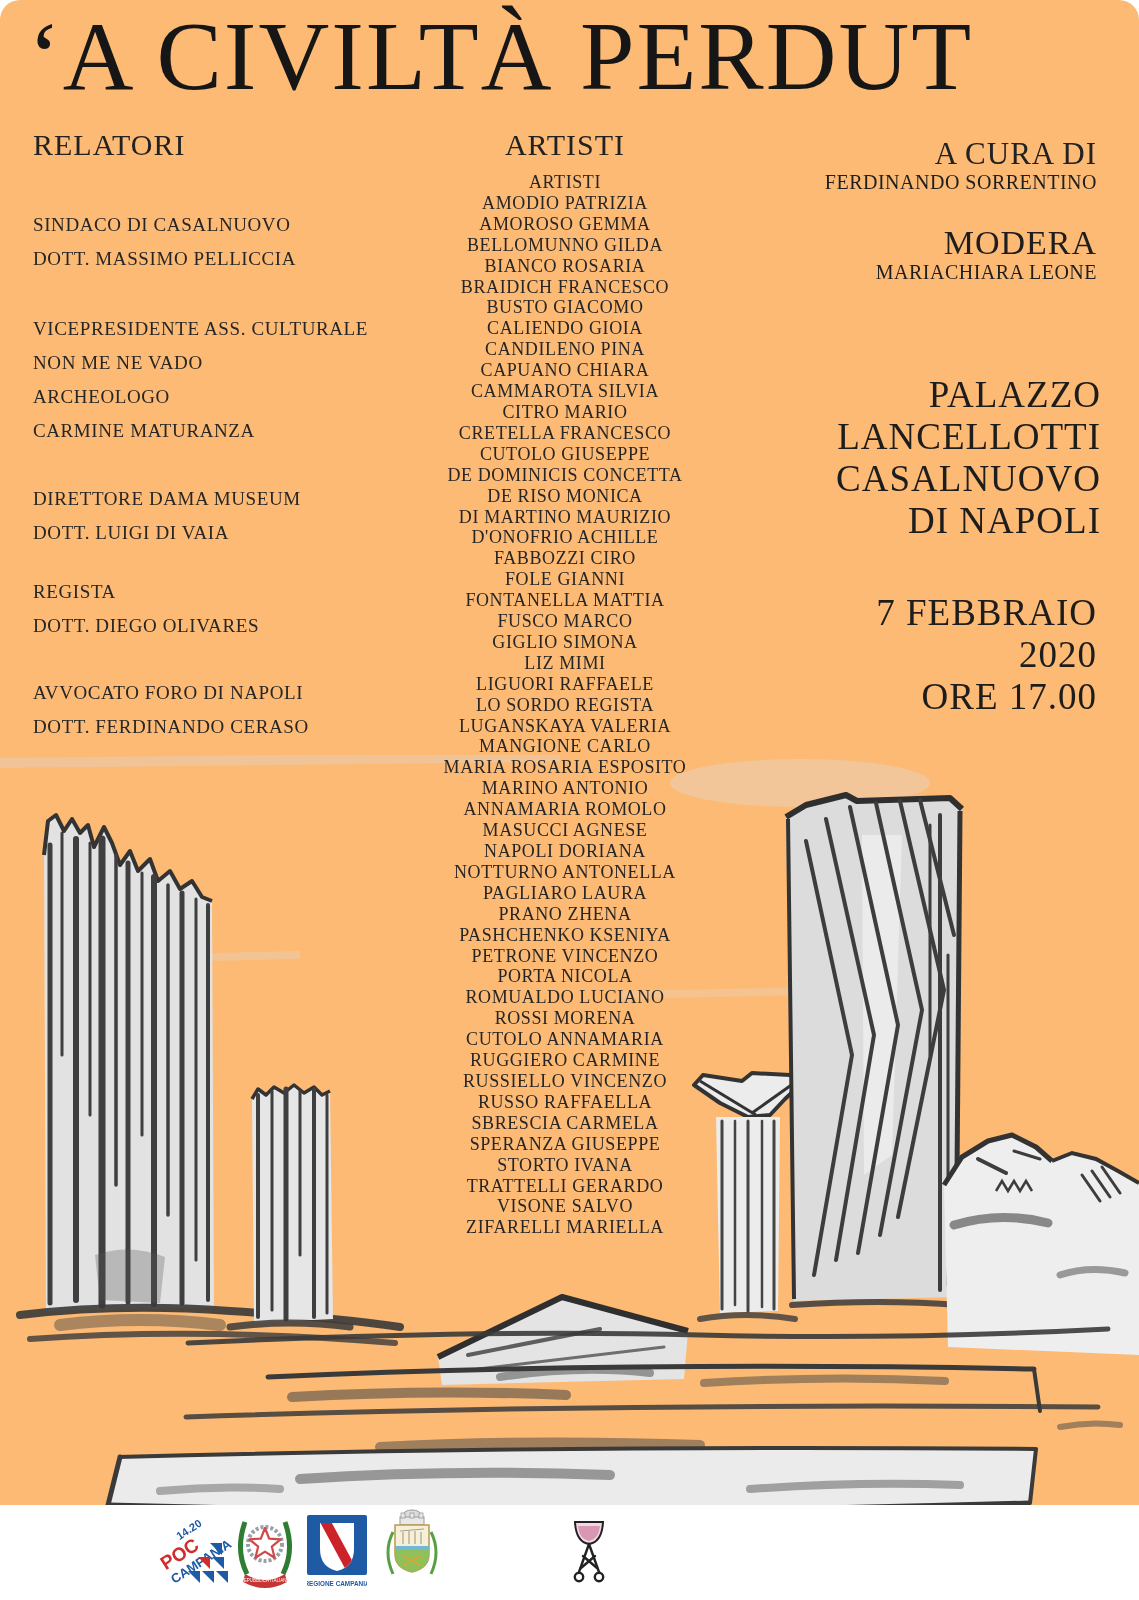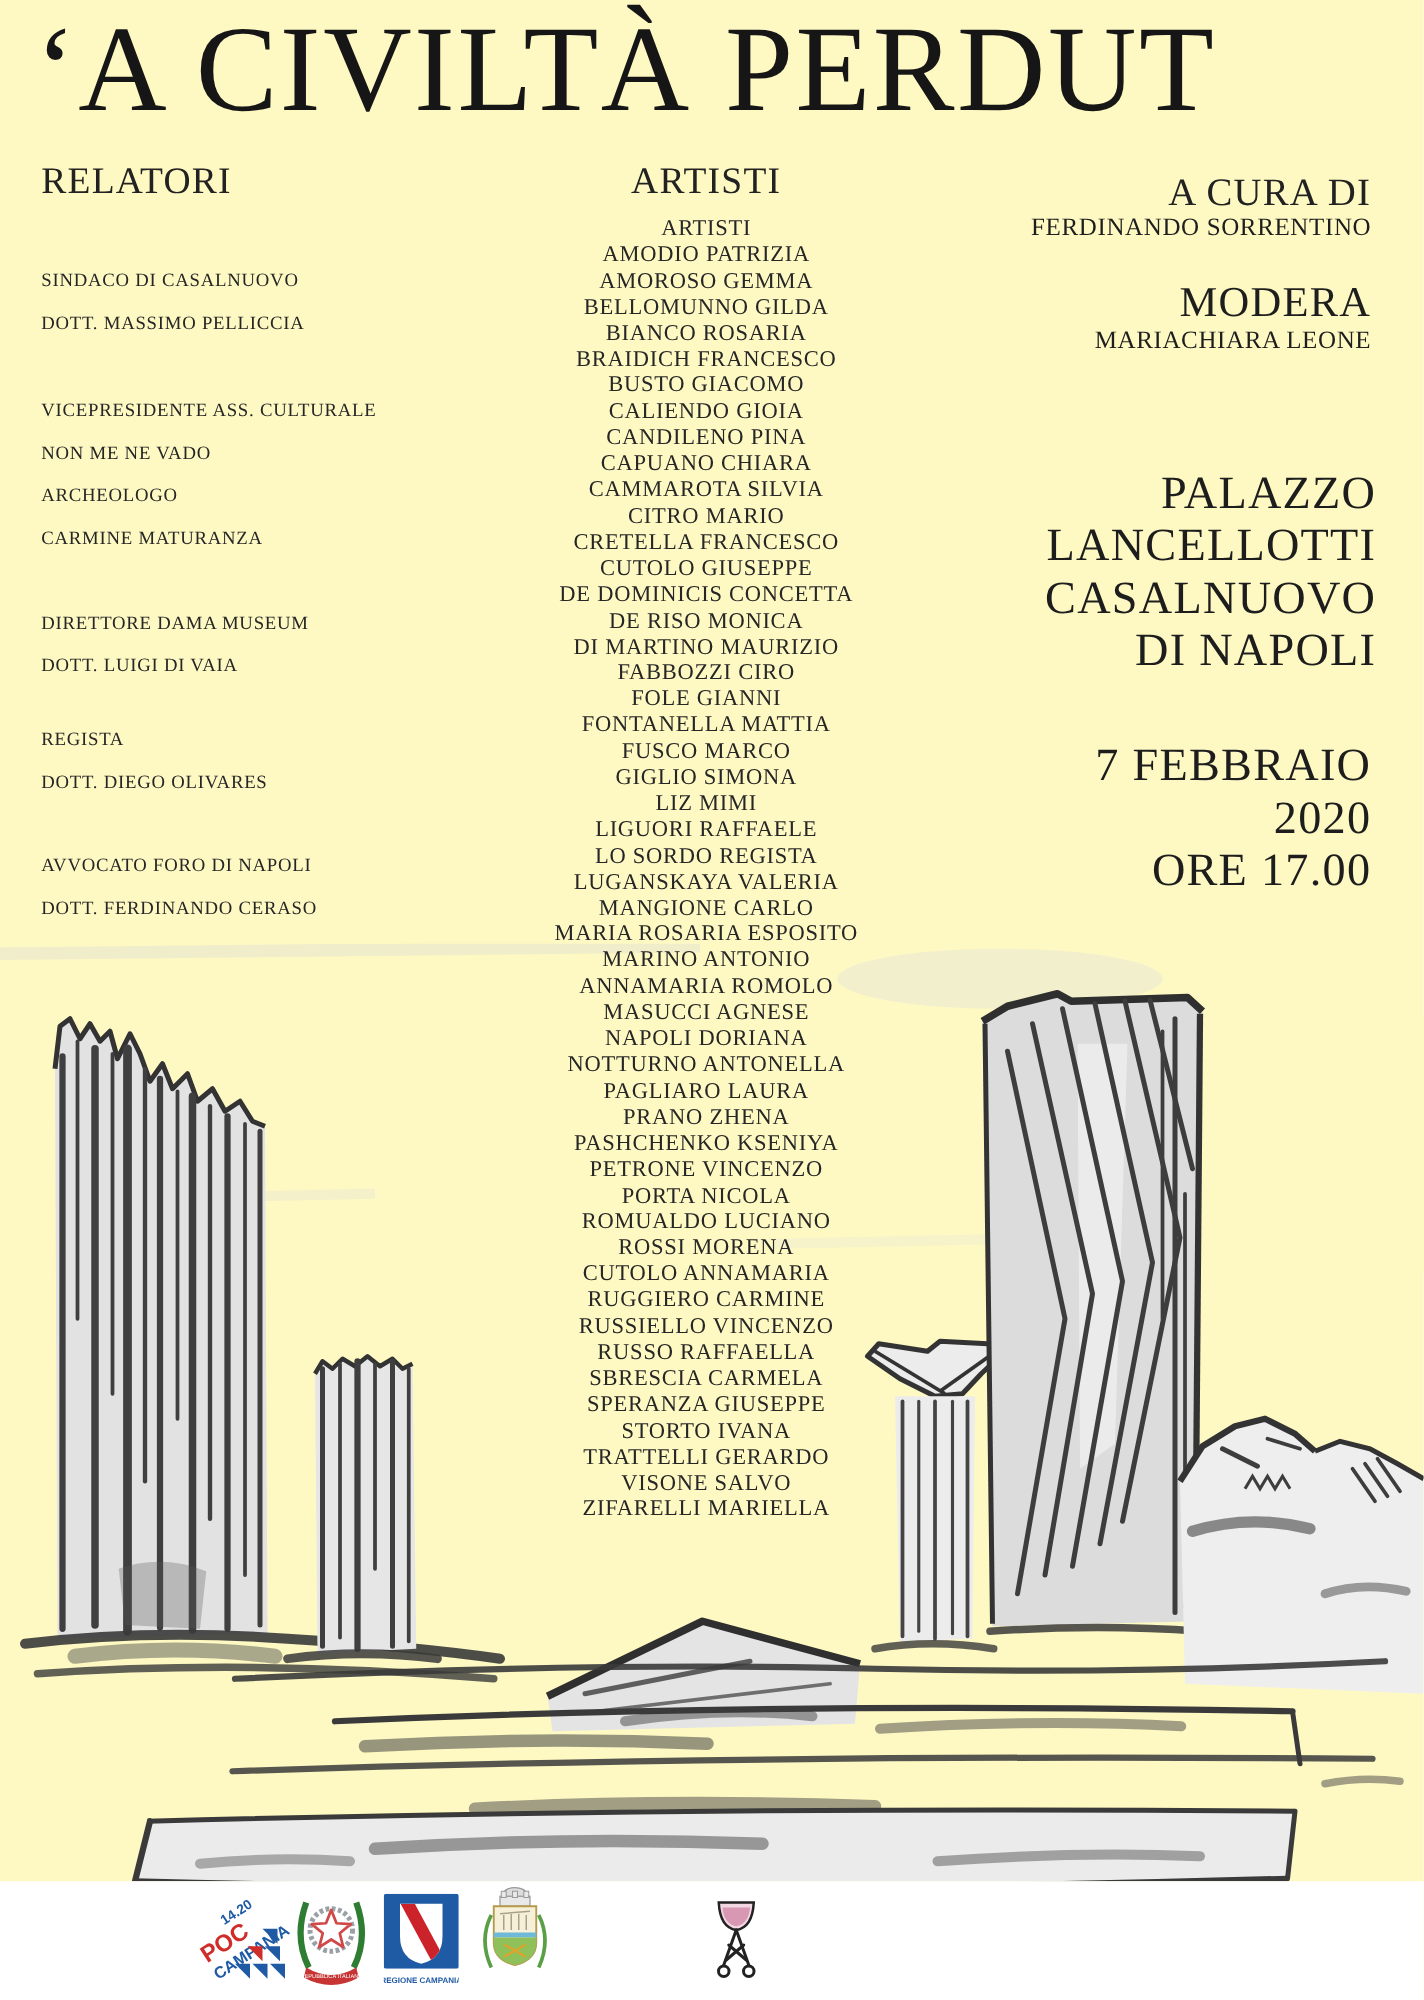--- a/index.html
+++ b/index.html
@@ -8,32 +8,32 @@
     --campania-blue:#1f5aa5;
     --italy-green:#2e7d32;
     --emblem-red:#c63434;
     --crest-gold:#b59b4e;
     --crest-green:#7cb342;
     --dama-red:#d05565;
     --logo-gray:#4d4d4d;
   }
   html,body{margin:0;padding:0;}
   body{width:1139px;height:1600px;background:#ffffff;overflow:hidden;}
-  .poster{position:relative;width:1139px;height:1600px;background:#fef9c3;
-          font-family:"Liberation Serif","DejaVu Serif",serif;color:var(--ink);}
+  .poster{position:relative;width:1139px;height:1600px;background:#fdba74;
+          font-family:"Liberation Serif","DejaVu Serif",serif;color:var(--ink);border-radius:20px;}
   .title{position:absolute;top:0px;left:28px;right:0;font-size:98px;letter-spacing:2px;
          white-space:nowrap;overflow:hidden;color:#161616;font-weight:500;}
   .col-hdr{position:absolute;font-size:30px;letter-spacing:1px;color:#222;}
   .hdr-relatori{left:33px;top:128px;}
   .hdr-artisti{left:330px;width:470px;text-align:center;top:128px;}
   .hdr-acuradi{right:42px;top:136px;text-align:right;font-size:31px;}
   .curator{position:absolute;right:42px;top:171px;font-size:20px;letter-spacing:0.5px;text-align:right;}
   .modera{position:absolute;right:42px;top:224px;font-size:34px;letter-spacing:1px;text-align:right;}
   .moderator{position:absolute;right:42px;top:261px;font-size:20px;letter-spacing:0.5px;text-align:right;margin-left:38px;}
-  .rel-group{position:absolute;left:33px;font-size:15px;line-height:34px;letter-spacing:0.6px;color:#262626;}
+  .rel-group{position:absolute;left:33px;font-size:19px;line-height:34px;letter-spacing:0.6px;color:#262626;}
   .artist-list{position:absolute;left:330px;top:172px;width:470px;text-align:center;
                font-size:18px;line-height:20.9px;letter-spacing:0.6px;color:#262626;}
   .venue{position:absolute;right:38px;top:374px;text-align:right;font-size:37px;line-height:42px;letter-spacing:1px;color:#1d1d1d;}
   .datetime{position:absolute;right:42px;top:592px;text-align:right;font-size:37px;line-height:42px;letter-spacing:1px;color:#1d1d1d;margin-left:24px;}
   .sketch{position:absolute;left:0;top:755px;width:1139px;height:750px;}
   .footer-band{position:absolute;left:0;top:1505px;width:1139px;height:95px;background:#ffffff;}
   .logo{position:absolute;}
   
   .f-blue{fill:var(--campania-blue);} .f-pocred{fill:var(--poc-red);}
   .s-green{stroke:var(--italy-green);} .f-embred{fill:var(--emblem-red);}
@@ -197,20 +197,21 @@
       <div>CALIENDO GIOIA</div>
       <div>CANDILENO PINA</div>
       <div>CAPUANO CHIARA</div>
       <div>CAMMAROTA SILVIA</div>
       <div>CITRO MARIO</div>
       <div>CRETELLA FRANCESCO</div>
       <div>CUTOLO GIUSEPPE</div>
       <div>DE DOMINICIS CONCETTA</div>
       <div>DE RISO MONICA</div>
       <div>DI MARTINO MAURIZIO</div>
+      <div>D'ONOFRIO ACHILLE</div>
       <div>FABBOZZI CIRO</div>
       <div>FOLE GIANNI</div>
       <div>FONTANELLA MATTIA</div>
       <div>FUSCO MARCO</div>
       <div>GIGLIO SIMONA</div>
       <div>LIZ MIMI</div>
       <div>LIGUORI RAFFAELE</div>
       <div>LO SORDO REGISTA</div>
       <div>LUGANSKAYA VALERIA</div>
       <div>MANGIONE CARLO</div>

